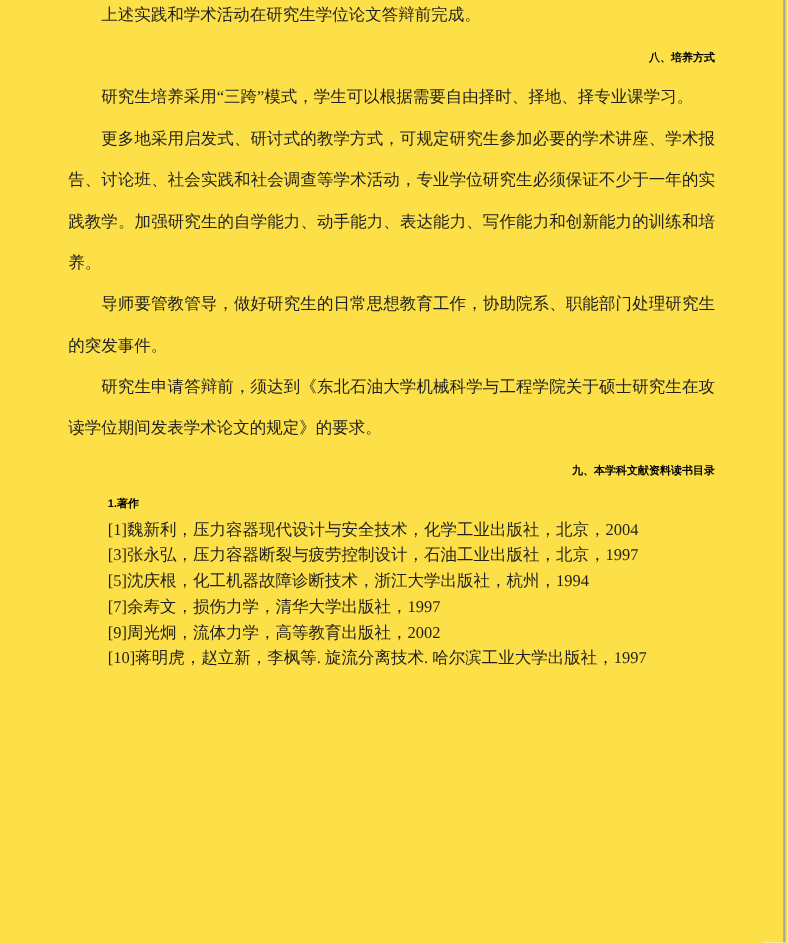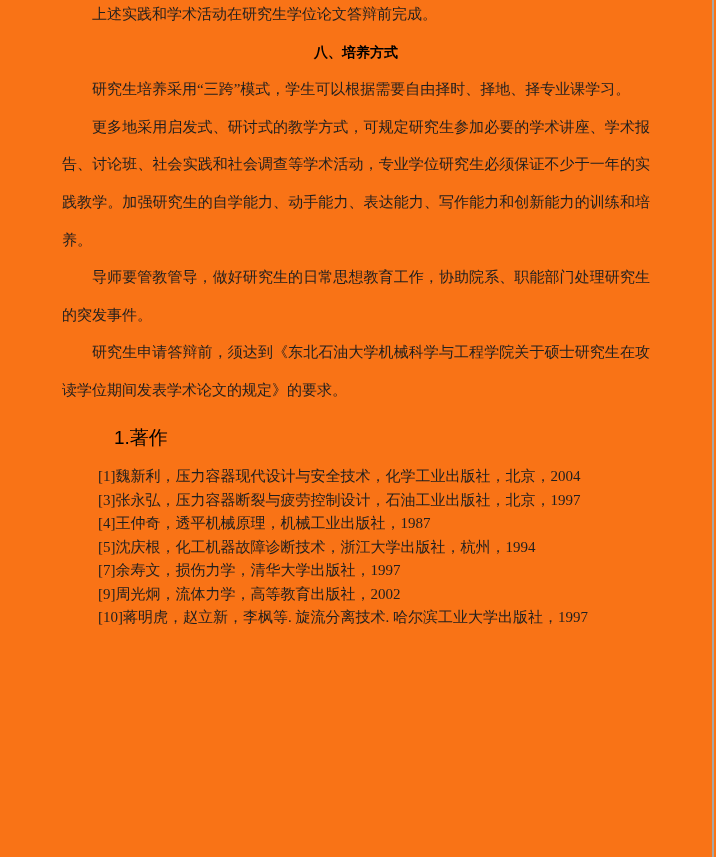--- a/index.html
+++ b/index.html
@@ -4,21 +4,21 @@
 <style>
   html, body {
     margin: 0;
     padding: 0;
     background: #ffffff;
   }
   .doc {
     position: relative;
     width: 716px;
     height: 857px;
-    background: #f97316;
+    background: #fde047;
     overflow: hidden;
     font-family: "Liberation Serif", "DejaVu Serif", serif;
     color: #1f1f1f;
   }
   .right-border {
     position: absolute;
     top: 0;
     left: 712px;
     width: 2px;
     height: 857px;
@@ -37,37 +37,37 @@
     text-align: justify;
     text-justify: inter-character;
   }
   .body-block p {
     margin: 0;
     text-indent: 2em;
   }
   .sec-heading {
     margin: 0;
     font-family: "Liberation Sans", "DejaVu Sans", sans-serif;
-    font-size: 14px;
+    font-size: 10px;
     font-weight: 700;
     color: #000000;
     line-height: 37.6px;
     text-indent: 0;
-    text-align: center;
+    text-align: right;
   }
   .refs-block {
     margin-left: 36px;
     font-size: 15px;
     line-height: 23.55px;
   }
   .sub-heading {
-    margin: 16px;
+    margin: 0;
     font-family: "Liberation Sans", "DejaVu Sans", sans-serif;
-    font-size: 19px;
-    font-weight: 400;
+    font-size: 10px;
+    font-weight: 700;
     color: #000000;
   }
   .ref-line {
     margin: 0;
     white-space: nowrap;
   }
 </style>
 </head>
 <body>
 
@@ -77,28 +77,28 @@
     <div class="body-block">
       <p>上述实践和学术活动在研究生学位论文答辩前完成。</p>
 
       <div class="sec-heading">八、培养方式</div>
 
       <p>研究生培养采用“三跨”模式，学生可以根据需要自由择时、择地、择专业课学习。</p>
       <p>更多地采用启发式、研讨式的教学方式，可规定研究生参加必要的学术讲座、学术报告、讨论班、社会实践和社会调查等学术活动，专业学位研究生必须保证不少于一年的实践教学。加强研究生的自学能力、动手能力、表达能力、写作能力和创新能力的训练和培养。</p>
       <p>导师要管教管导，做好研究生的日常思想教育工作，协助院系、职能部门处理研究生的突发事件。</p>
       <p>研究生申请答辩前，须达到《东北石油大学机械科学与工程学院关于硕士研究生在攻读学位期间发表学术论文的规定》的要求。</p>
 
+      <div class="sec-heading">九、本学科文献资料读书目录</div>
     </div>
 
     <div class="refs-block">
       <div class="sub-heading">1.著作</div>
 
       <p class="ref-line">[1]魏新利，压力容器现代设计与安全技术，化学工业出版社，北京，2004</p>
       <p class="ref-line">[3]张永弘，压力容器断裂与疲劳控制设计，石油工业出版社，北京，1997</p>
-      <p class="ref-line">[4]王仲奇，透平机械原理，机械工业出版社，1987</p>
       <p class="ref-line">[5]沈庆根，化工机器故障诊断技术，浙江大学出版社，杭州，1994</p>
       <p class="ref-line">[7]余寿文，损伤力学，清华大学出版社，1997</p>
       <p class="ref-line">[9]周光炯，流体力学，高等教育出版社，2002</p>
       <p class="ref-line">[10]蒋明虎，赵立新，李枫等. 旋流分离技术. 哈尔滨工业大学出版社，1997</p>
     </div>
 
   </div>
 
   <div class="right-border"></div>
 </div>

